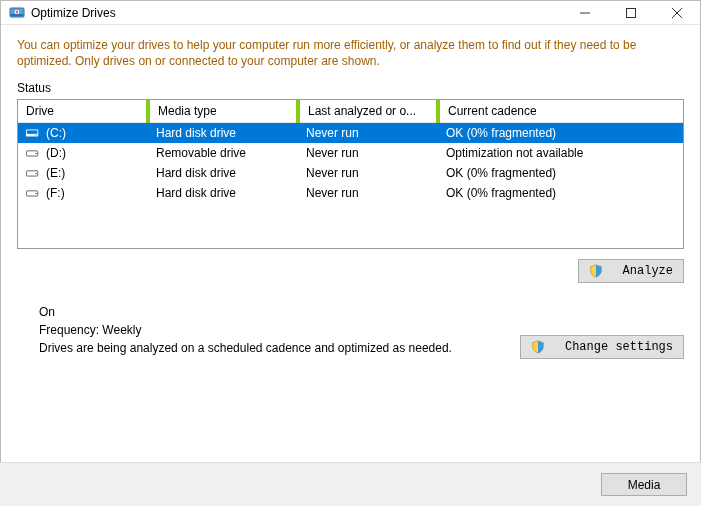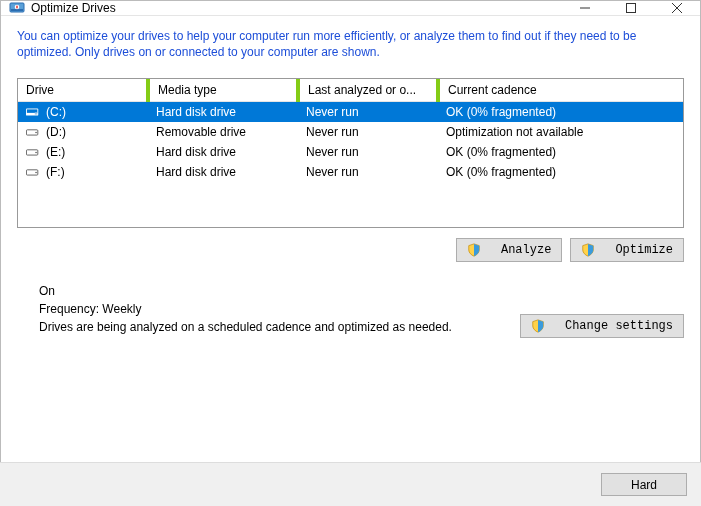--- a/index.html
+++ b/index.html
@@ -9,39 +9,39 @@
     font-size: 12px;
     color: #000;
     background: #fff;
     width: 701px;
     height: 506px;
     overflow: hidden;
     border: 1px solid #bbb;
   }
   
   .titlebar {
-    height: 15px;
+    height: 24px;
     display: flex;
     align-items: center;
     padding-left: 8px;
     background: #fff;
     border-bottom: 1px solid #e5e5e5;
   }
   .titlebar .appicon { width:16px; height:16px; margin-right:6px; }
   .titlebar .title { flex:1; font-size:12px; }
   .winbtns { display:flex; height:100%; }
   .winbtn {
     width:46px; height:100%;
     display:flex; align-items:center; justify-content:center;
     color:#555;
   }
   .winbtn svg { stroke:#333; }
   
   .content { padding: 12px 16px 0 16px; }
-  .desc { color:#1d4ed8; line-height:1.35; margin-bottom: 18px; }
+  .desc { color:#a16207; line-height:1.35; margin-bottom: 12px; }
   .section-label { margin-bottom:4px; }
   .table-wrap {
     border:1px solid #999;
     height: 150px;
     overflow:hidden;
   }
   table { width:100%; border-collapse:collapse; table-layout:fixed; }
   th {
     text-align:left; font-weight:400;
     padding:4px 8px;
@@ -124,20 +124,21 @@
           <line x1="0" y1="0" x2="10" y2="10" stroke-width="1"></line>
           <line x1="10" y1="0" x2="0" y2="10" stroke-width="1"></line>
         </svg>
     </div>
   </div>
 </div>
 
 <div class="content">
   <div class="desc">You can optimize your drives to help your computer run more efficiently, or analyze them to find out if they need to be optimized. Only drives on or connected to your computer are shown.</div>
 
+  <div class="section-label">Status</div>
 
   <div class="table-wrap">
     <table>
       <colgroup>
         <col style="width:130px">
           <col style="width:150px">
           <col style="width:140px">
           <col>
       </colgroup>
       <thead>
@@ -213,29 +214,20 @@
   <div class="btn-row">
     <button class="win">
       <span class="shield">
         <svg viewBox="0 0 16 16">
             <path d="M8 1 L14 3 V8 C14 11 11 14 8 15 C5 14 2 11 2 8 V3 Z" fill="#ffd24a" stroke="#c58a00" stroke-width="0.8"></path>
             <path d="M8 1 L14 3 V8 C14 11 11 14 8 15 Z" fill="#3a9bdc"></path>
           </svg>
       </span>
       <span>Analyze</span>
     </button>
-    <button class="win">
-      <span class="shield">
-        <svg viewBox="0 0 16 16">
-            <path d="M8 1 L14 3 V8 C14 11 11 14 8 15 C5 14 2 11 2 8 V3 Z" fill="#ffd24a" stroke="#c58a00" stroke-width="0.8"></path>
-            <path d="M8 1 L14 3 V8 C14 11 11 14 8 15 Z" fill="#3a9bdc"></path>
-          </svg>
-      </span>
-      <span>Optimize</span>
-    </button>
   </div>
 
   <div class="schedule">
     <div class="sched-head" style="margin-top:6px">
       <div class="sched-text">
         <div class="on">On</div>
         <div class="line">Frequency: Weekly</div>
         <div class="line">Drives are being analyzed on a scheduled cadence and optimized as needed.</div>
       </div>
       <button class="win" style="min-width:130px">
@@ -245,14 +237,14 @@
               <path d="M8 1 L14 3 V8 C14 11 11 14 8 15 Z" fill="#3a9bdc"></path>
             </svg>
         </span>
         <span>Change settings</span>
       </button>
     </div>
   </div>
 </div>
 
 <div class="footer">
-  <button class="close-btn">Hard</button>
+  <button class="close-btn">Media</button>
 </div>
 
 </body></html>

